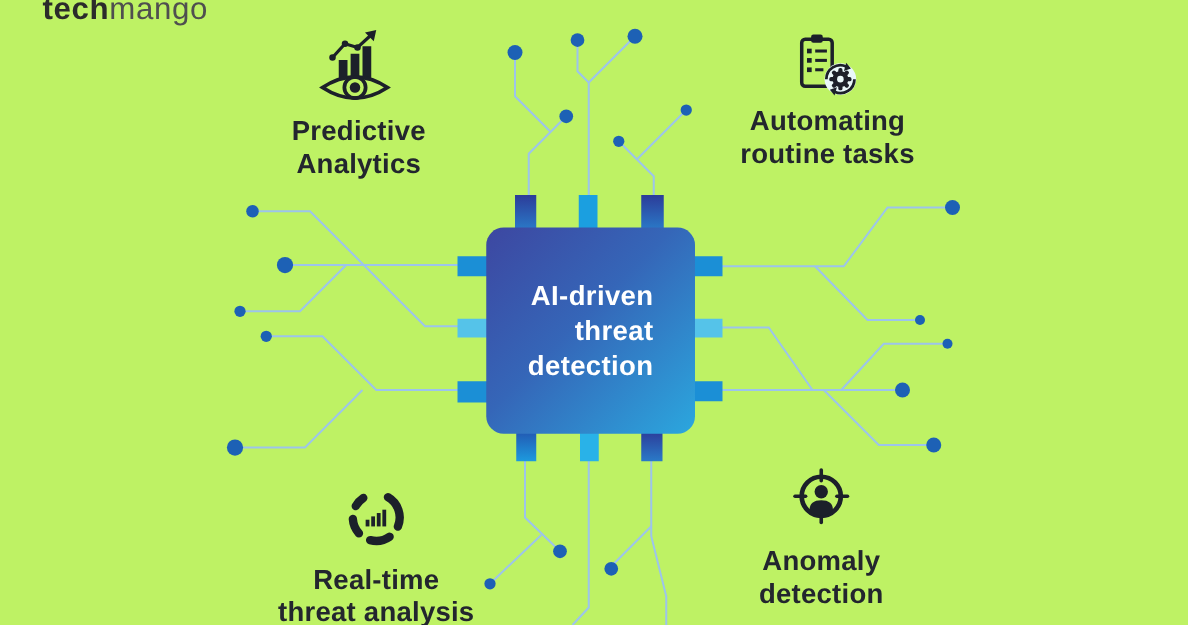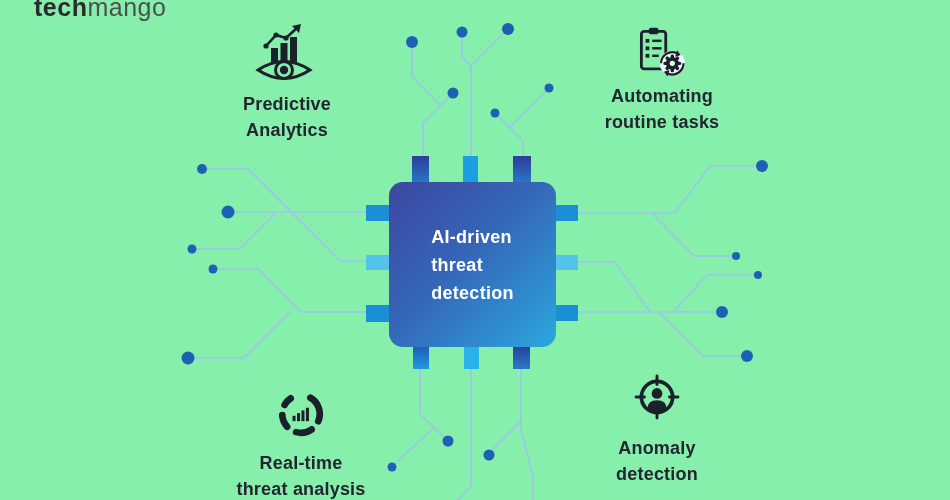--- a/index.html
+++ b/index.html
@@ -1,37 +1,37 @@
 <!DOCTYPE html>
 <html><head>
 <meta charset="utf-8">
 <style>
   html,body{margin:0;padding:0;background:#fff;}
   .stage{
     position:relative;width:950px;height:500px;overflow:hidden;
-    background:#86efac;
+    background:#bef264;
     font-family:"Liberation Sans",sans-serif;
   }
   .logo{position:absolute;left:34px;top:-7px;font-size:25px;letter-spacing:.5px;white-space:nowrap;}
   .logo .t{font-weight:700;color:#2b2b2b;}
   .logo .m{font-weight:400;color:#4f4f4f;}
   .circuit{position:absolute;left:0;top:0;width:950px;height:500px;}
   .chip{
     position:absolute;left:389px;top:182px;width:167px;height:165px;border-radius:14px;
     background:linear-gradient(135deg,#3d47a1 0%,#3566b8 45%,#2ba7de 100%);
     display:flex;align-items:center;justify-content:center;
   }
   .chip-title{
-    color:#ffffff;font-weight:700;font-size:18px;line-height:28px;
-    text-align:left;white-space:pre-line;letter-spacing:.3px;
+    color:#ffffff;font-weight:700;font-size:22px;line-height:28px;
+    text-align:right;white-space:pre-line;letter-spacing:.3px;
   }
   .feature{position:absolute;text-align:center;}
   .feature svg{display:block;margin:0 auto;}
   .flabel{
-    font-weight:700;font-size:18px;line-height:25.5px;color:#23262e;
+    font-weight:700;font-size:22px;line-height:25.5px;color:#23262e;
     text-align:center;white-space:pre-line;letter-spacing:.2px;
   }
   .f-predictive{left:187px;top:24px;width:200px;}
   .f-automating{left:552px;top:24px;width:220px;}
   .f-realtime{left:191px;top:389px;width:220px;}
   .f-anomaly{left:547px;top:372px;width:220px;}
   .f-predictive .flabel{margin-top:6px;}
   .f-automating .flabel{margin-top:2px;}
   .f-realtime .flabel{margin-top:12px;}
   .f-anomaly .flabel{margin-top:14px;}

